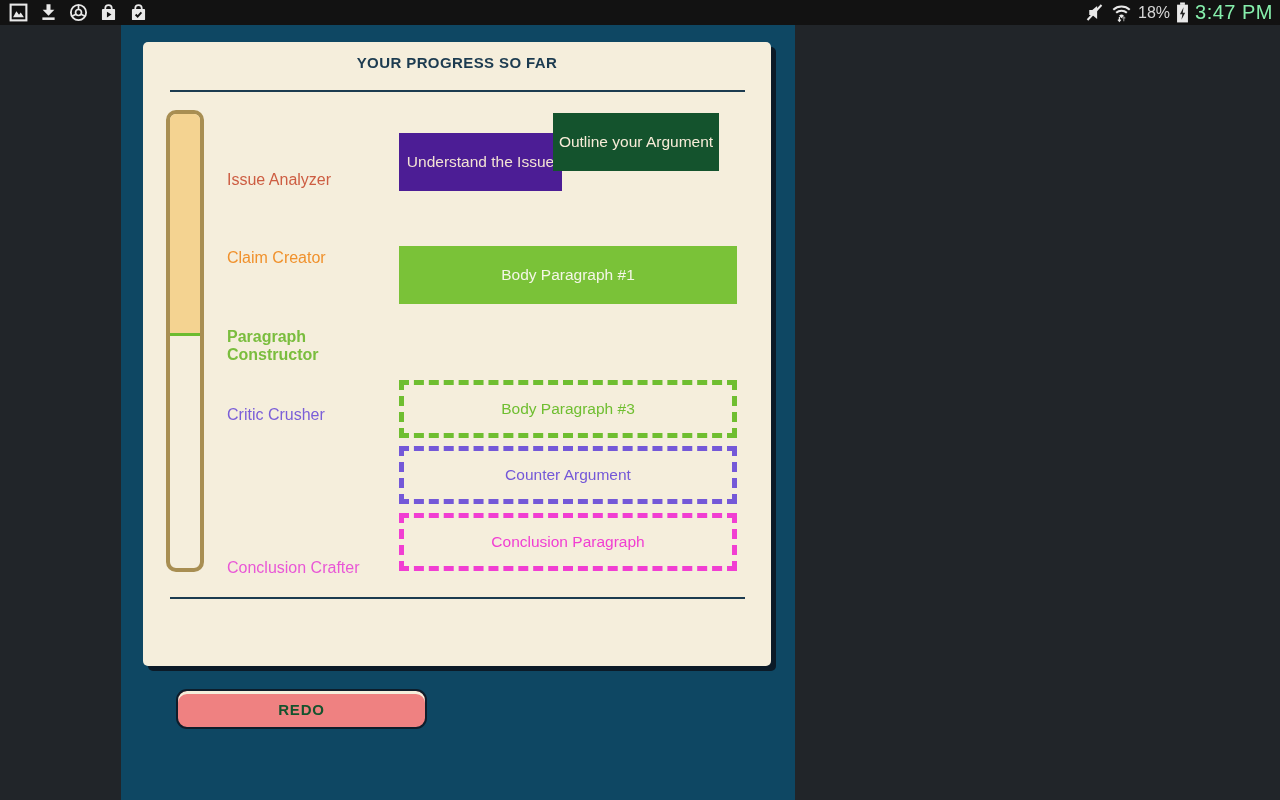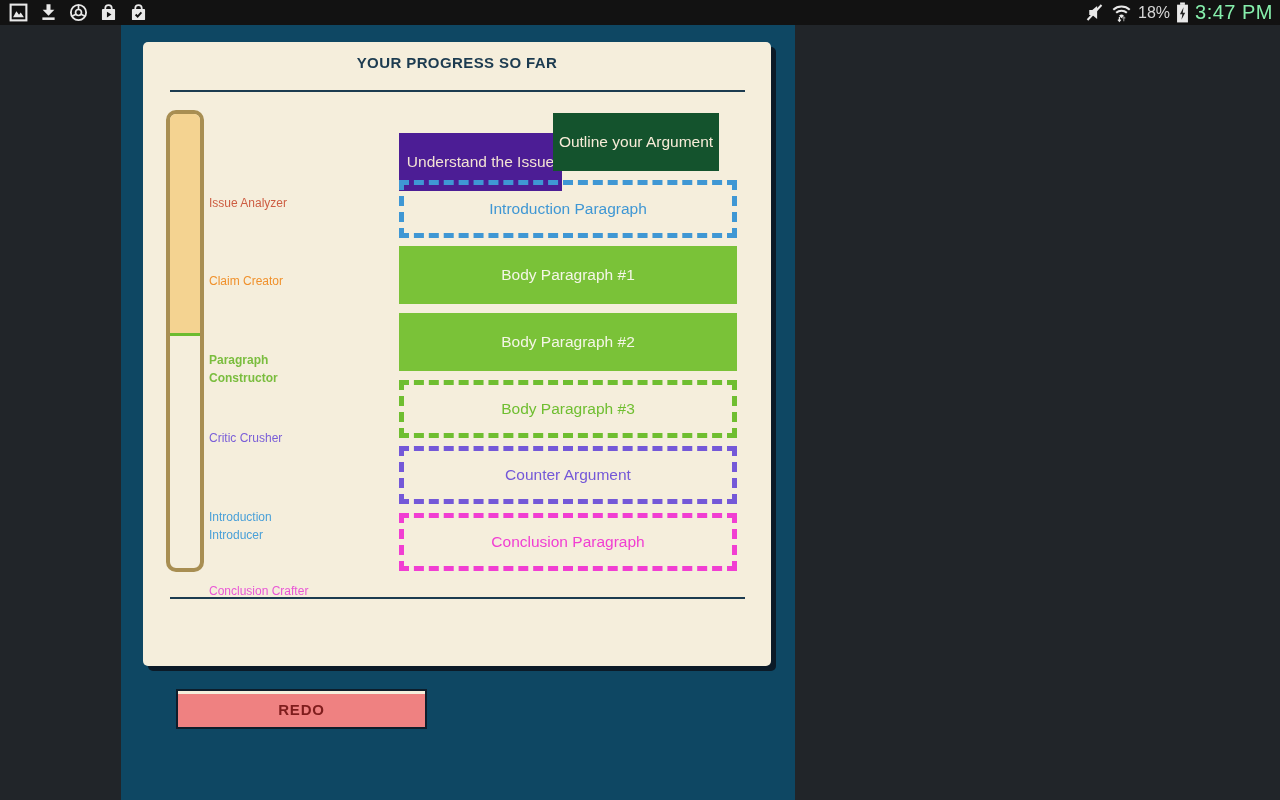--- a/index.html
+++ b/index.html
@@ -30,41 +30,41 @@
   #rule-top { top:48px; }
   #rule-bottom { top:555px; }
 
   
   #progress-bar { position:absolute; left:23px; top:68px; width:38px; height:462px;
                   border:4px solid #a88e52; border-radius:10px; background:#f5eedc;
                   overflow:hidden; }
   #progress-bar-fill { width:100%; border-bottom:3px solid #6cbb2f; }
 
   
-  .tool-label { position:absolute; left:66px; width:150px; font-size:12px; line-height:18px;margin-top:23px; }
+  .tool-label { position:absolute; left:84px; width:150px; font-size:16px; line-height:18px; }
 
   
   .step { position:absolute; display:flex; align-items:center; justify-content:center;
           font-size:15.5px; height:58px; }
   .step.dashed { border:5px dashed; background:transparent; }
 
   
   #view-essay-button { position:absolute; left:200px; top:565px; width:229px; height:39px;
                        background:#9bcfeb; border:3px solid #15293c;
                        box-shadow:inset 0 2px 0 rgba(245,238,220,.85);
                        display:flex; align-items:center; justify-content:center;
                        font-size:15px; font-weight:bold; letter-spacing:0.6px; color:#1b374b;
                        cursor:pointer; }
 
   
   .footer-btn { position:absolute; top:664px; width:251px; height:40px;
                 border:2px solid #0d1d2b; box-shadow:inset 0 3px 0 #f5eedc;
                 display:flex; align-items:center; justify-content:center;
                 font-size:15px; font-weight:bold; letter-spacing:0.8px; cursor:pointer; }
-  #redo-button { left:55px; background:#ef8181; color:#7f1d1d; }
+  #redo-button { left:55px; background:#ef8181; color:#14532d;border-radius:11px; }
   #continue-button { left:370px; background:#a0d3f0; color:#14324a; }
 </style>
 </head>
 <body>
 
 <div id="screen">
 
   <div id="status-bar">
     <div class="sb-left">
       <svg class="sb-icon" viewBox="0 0 24 24">
@@ -120,28 +120,25 @@
       <div class="rule" id="rule-top"></div>
 
       <div id="progress-bar" style="border-color: rgb(168, 142, 82);">
         <div id="progress-bar-fill" style="height: 49%; background-color: rgb(244, 211, 145); border-bottom-color: rgb(108, 187, 47);"></div>
       </div>
 
       <div class="tool-label" style="top: 129px; color: rgb(205, 93, 66);">Issue Analyzer</div>
       <div class="tool-label" style="top: 207px; color: rgb(240, 145, 44);">Claim Creator</div>
       <div class="tool-label" style="top: 286px; width: 120px; color: rgb(122, 189, 62); font-weight: bold;">Paragraph Constructor</div>
       <div class="tool-label" style="top: 364px; color: rgb(122, 94, 216);">Critic Crusher</div>
-      <div class="tool-label" style="top: 443px; width: 120px; color: rgb(74, 160, 216);">Introduction Introducer</div>
       <div class="tool-label" style="top: 517px; color: rgb(233, 87, 214);">Conclusion Crafter</div>
 
       <div class="step solid" style="left: 256px; top: 71px; width: 163px; background-color: #4c1d95; color: rgb(242, 226, 211); margin-top: 20px;">Understand the Issue</div>
       <div class="step solid" style="left: 410px; top: 71px; width: 166px; background-color: #14532d; color: rgb(247, 236, 216);">Outline your Argument</div>
-      <div class="step dashed" style="left: 256px; top: 138px; width: 338px; border-color: rgb(63, 151, 212); color: rgb(63, 151, 212);">Introduction Paragraph</div>
       <div class="step solid" style="left: 256px; top: 204px; width: 338px; background-color: rgb(122, 194, 56); color: rgb(244, 246, 230);">Body Paragraph #1</div>
-      <div class="step solid" style="left: 256px; top: 271px; width: 338px; background-color: rgb(122, 194, 56); color: rgb(244, 246, 230);">Body Paragraph #2</div>
       <div class="step dashed" style="left: 256px; top: 338px; width: 338px; border-color: rgb(111, 190, 48); color: rgb(111, 190, 48); text-align: center;">Body Paragraph #3</div>
       <div class="step dashed" style="left: 256px; top: 404px; width: 338px; border-color: rgb(116, 88, 216); color: rgb(116, 88, 216);">Counter Argument</div>
       <div class="step dashed" style="left: 256px; top: 471px; width: 338px; border-color: rgb(241, 62, 210); color: rgb(241, 62, 210);">Conclusion Paragraph</div>
 
       <div class="rule" id="rule-bottom"></div>
 
     </div>
 
     <div class="footer-btn" id="redo-button">REDO</div>
   </div>

